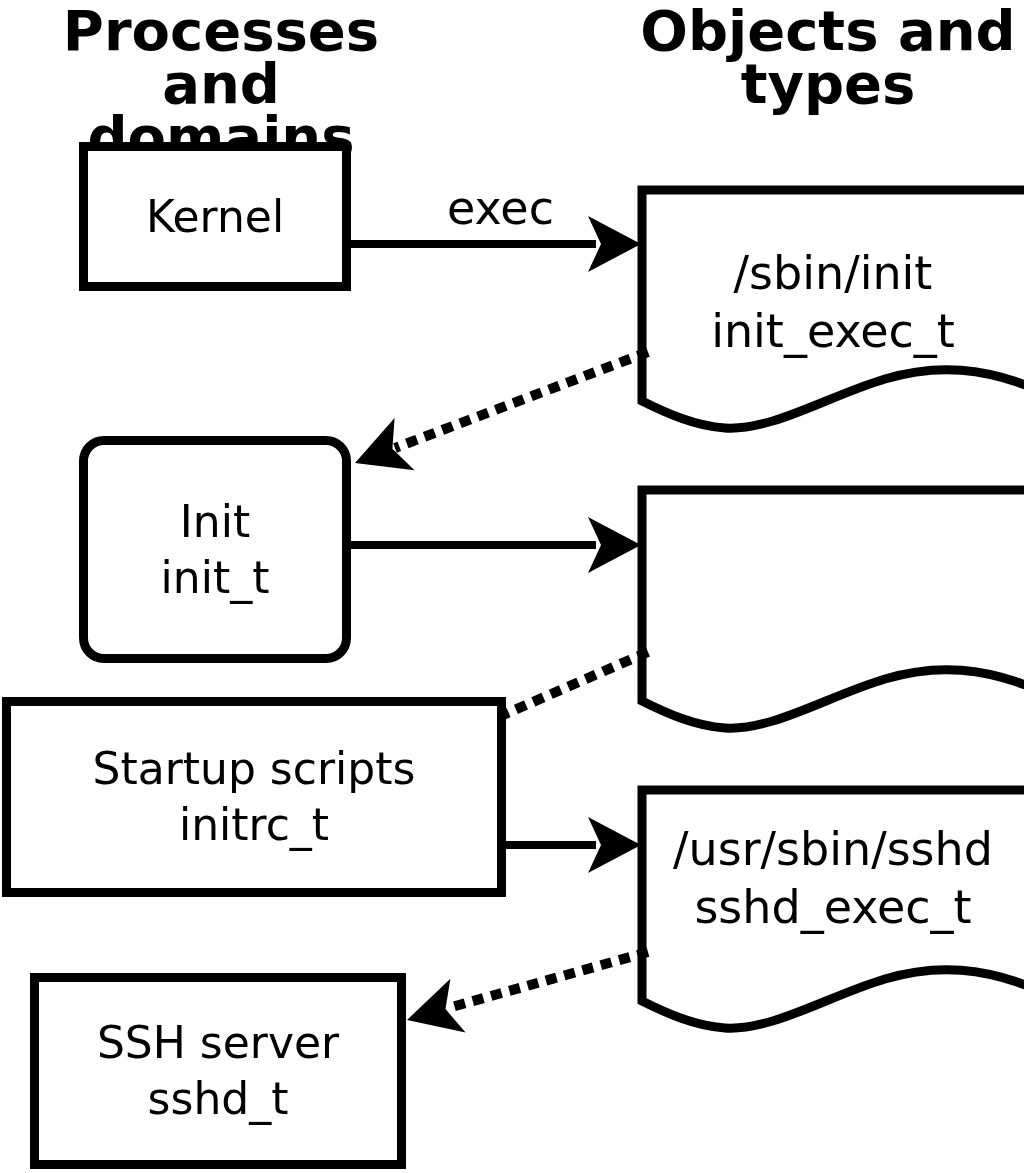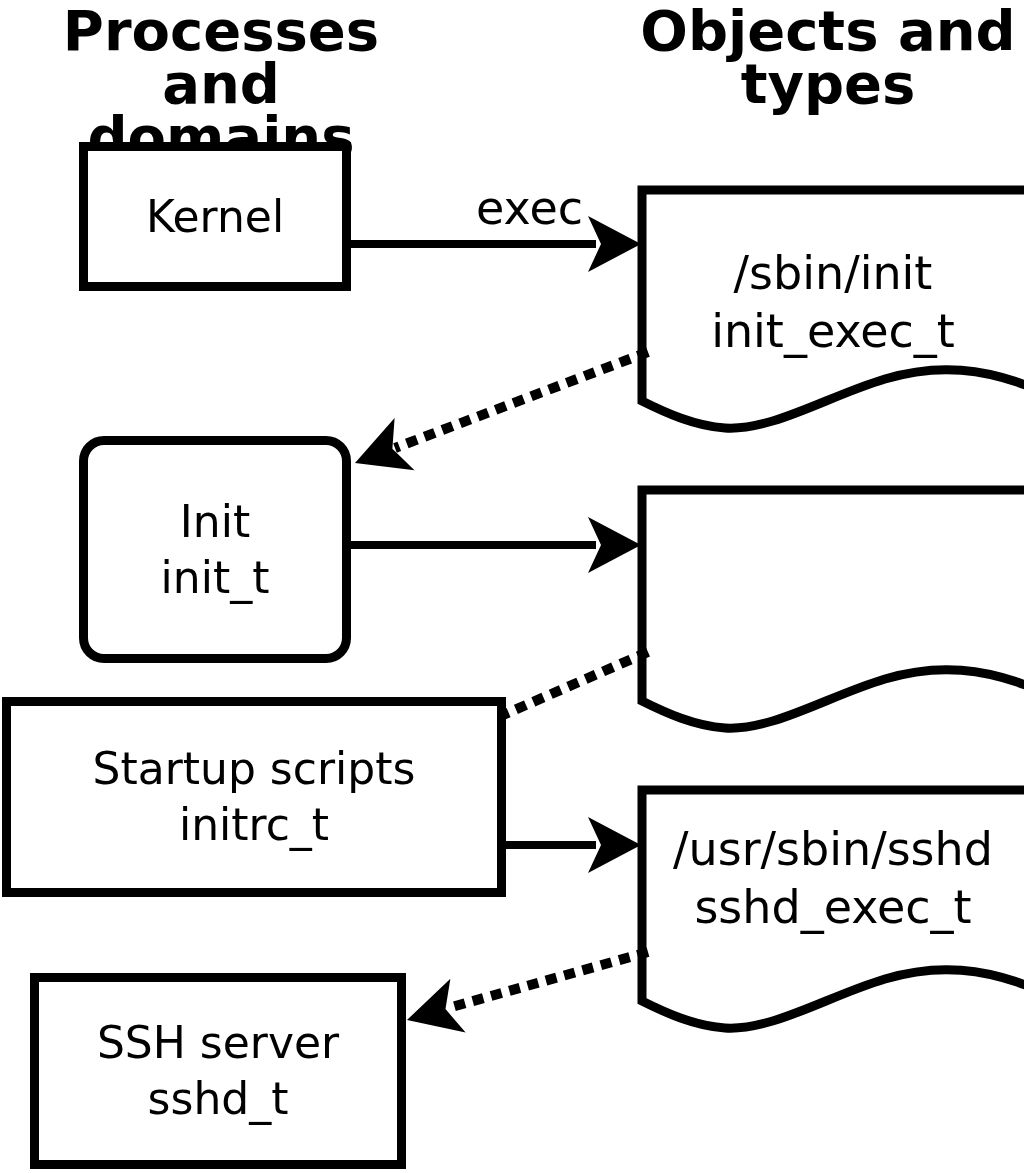--- a/index.html
+++ b/index.html
@@ -66,21 +66,21 @@
   #doc-label-1 { top: 220px; margin-top: 24px; }
   #doc-label-2 { top: 520px; }
   #doc-label-3 { top: 820px; }
   .doc-line { display: block; }
 
   #exec-label {
     position: absolute;
     left: 418px;
     top: 181px;
     width: 165px;
-    text-align: right;
+    text-align: center;
     font-size: 46px;
     z-index: 3;
   }
 </style>
 </head>
 <body>
 
 <div id="stage">
 
   <div id="header-left" class="col-header">Processes

